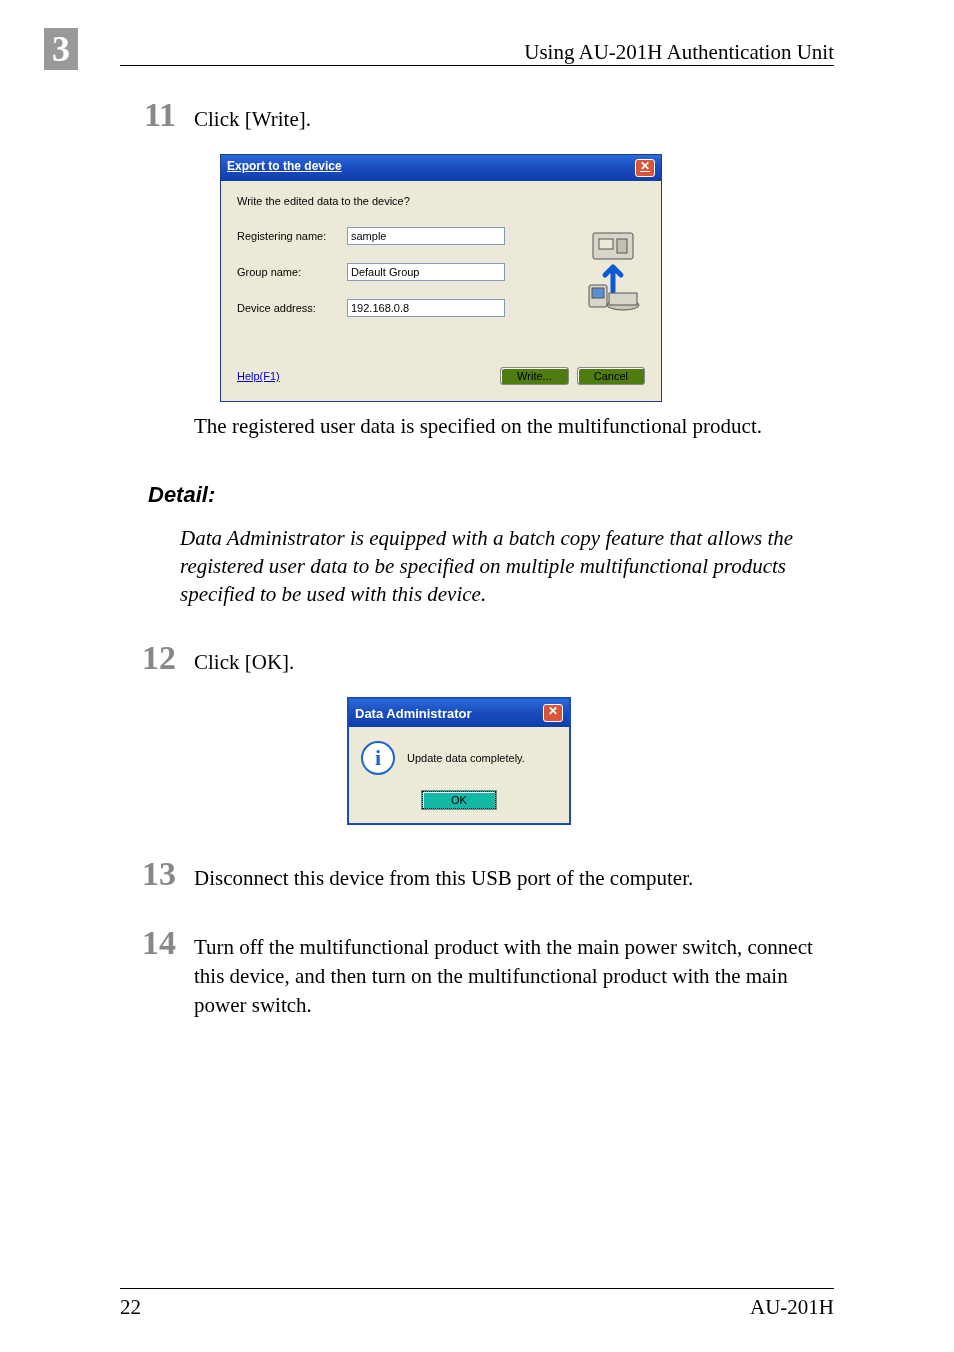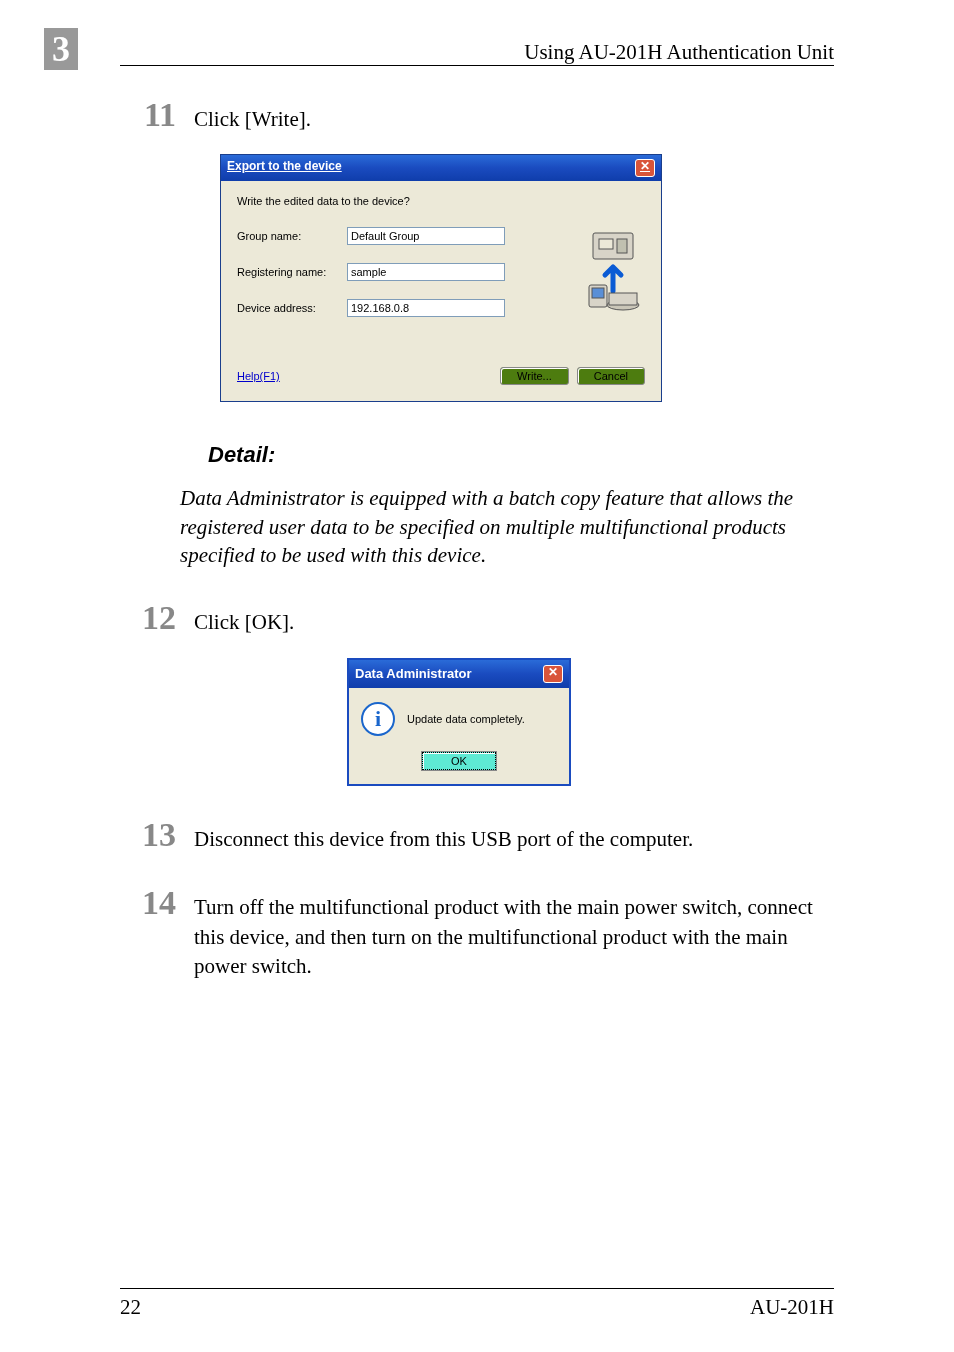--- a/index.html
+++ b/index.html
@@ -206,26 +206,26 @@
       font-size: 11px;
     }
     .da-footer {
       text-align: center;
     }
     .ok-btn {
       font-family: Tahoma, sans-serif;
       font-size: 11px;
       padding: 2px 28px;
       border: 1px dotted #000;
-      background: #5eead4;
+      background: #14b8a6;
       cursor: pointer;
       box-shadow: 0 0 0 1px #888, inset 1px 1px 0 #fff;
     }
     .detail-heading {
-      margin-left: 88px;
+      margin-left: 28px;
       margin-top: 40px;
       font-family: Arial, sans-serif;
       font-weight: bold;
       font-style: italic;
       font-size: 22px;
     }
     .detail-body {
       margin-left: 60px;
       margin-top: 16px;
       font-style: italic;
@@ -261,26 +261,26 @@
   <div class="dialog-container">
     <div class="win-dialog">
       <div class="win-title">
         <span>Export to the device</span>
         <span class="win-close">✕</span>
       </div>
       <div class="win-body">
         <div class="win-prompt">Write the edited data to the device?</div>
 
         <div class="form-row">
+          <div class="form-label">Registering name:</div>
+          <input class="form-input" value="sample" style="">
+        </div>
+        <div class="form-row">
           <div class="form-label">Group name:</div>
           <input class="form-input" value="Default Group" style="">
-        </div>
-        <div class="form-row">
-          <div class="form-label">Registering name:</div>
-          <input class="form-input" value="sample" style="">
         </div>
         <div class="form-row">
           <div class="form-label">Device address:</div>
           <input class="form-input" value="192.168.0.8" style="">
         </div>
 
         <div class="device-icon">
           <svg width="56" height="80" viewBox="0 0 56 80">
             <rect x="8" y="2" width="40" height="26" rx="2" fill="#d8d4c8" stroke="#555"></rect>
             <rect x="14" y="8" width="14" height="10" fill="#ece9d8" stroke="#555"></rect>
@@ -297,20 +297,21 @@
           <span class="help-link">Help(F1)</span>
           <div class="footer-btns">
             <button class="win-btn">Write...</button>
             <button class="win-btn">Cancel</button>
           </div>
         </div>
       </div>
     </div>
   </div>
 
+  <div class="indent-text">The registered user data is specified on the multifunctional product.</div>
 
   <div class="detail-heading">Detail:</div>
   <div class="detail-body">Data Administrator is equipped with a batch copy feature that allows the registered user data to be specified on multiple multifunctional products specified to be used with this device.</div>
 
   <div class="step">
     <div class="step-num">12</div>
     <div class="step-text">Click [OK].</div>
   </div>
 
   <div class="dialog-container2">

